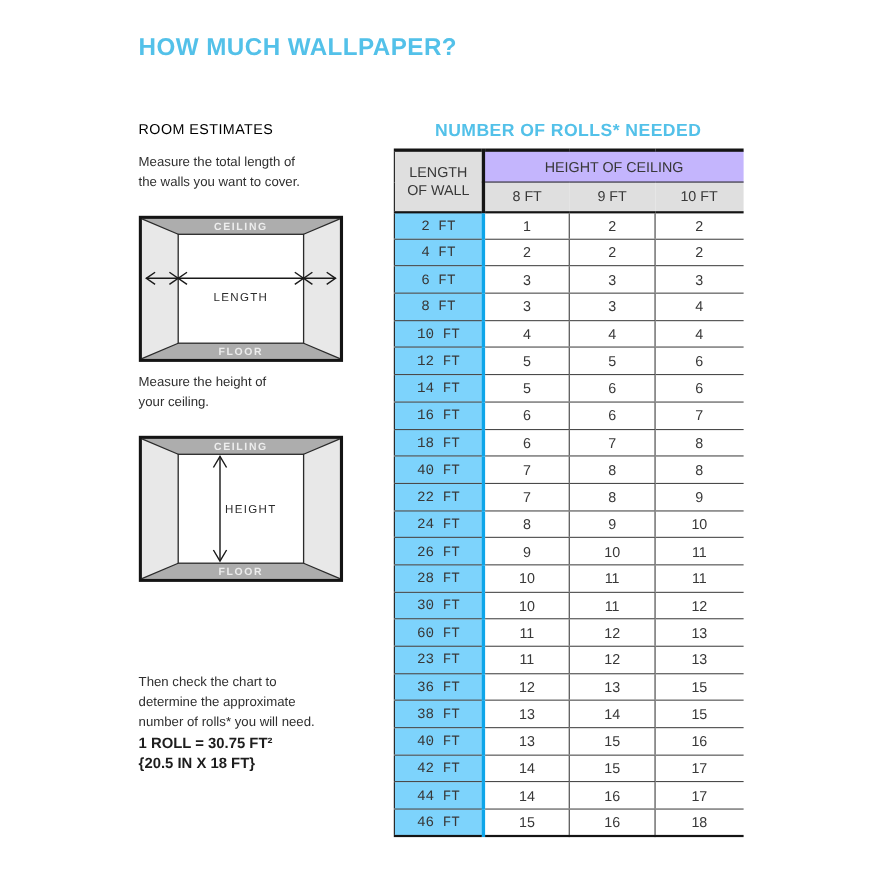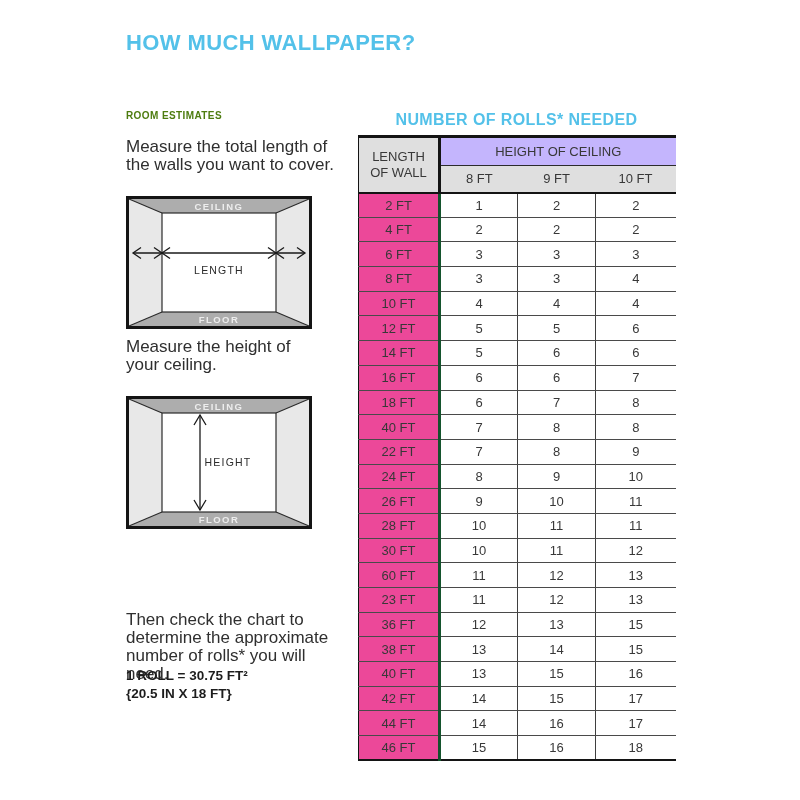--- a/index.html
+++ b/index.html
@@ -7,25 +7,25 @@
   .page {
     position:relative; width:800px; height:800px; background:#ffffff;
     font-family:"Liberation Sans", sans-serif; overflow:hidden;
   }
   .page-title {
     position:absolute; left:126px; top:30px;
     font-size:22px; font-weight:bold; letter-spacing:0.4px; color:#53C1E9;
   }
   .left-col { position:absolute; left:126px; top:110px; width:210px; }
   .section-heading {
-    font-size:10px; font-weight:bold; letter-spacing:0.4px; color:#4d7c0f;
+    font-size:13px; font-weight:normal; letter-spacing:0.4px; color:#000000;
   }
   .left-col .section-heading { position:absolute; left:0; top:0; }
   .step {
-    position:absolute; left:0; font-size:17px; line-height:18px;
+    position:absolute; left:0; font-size:12px; line-height:18px;
     color:#2f2f2f; white-space:pre-line;
   }
   .step1 { top:28px; }
   .step2 { top:228px; }
   .step3 { top:461px;margin-top:40px; }
   .diagram { position:absolute; left:0; display:block; }
   .diagram1 { top:86px; }
   .diagram2 { top:286px; }
   .note {
     position:absolute; left:0; font-size:13.5px; font-weight:bold;
@@ -57,23 +57,24 @@
   }
   .group-header {
     background:#c4b5fd; font-weight:bold; color:#1c1c1c; font-size:13.5px;
     height:29px; border-bottom:1.4px solid #2c2c2c;
   }
   .sub-th {
     background:#DFDFDF; font-weight:bold; color:#1c1c1c; font-size:13px;
     height:27px; border-bottom:2px solid #141414; border-left:none; border-right:none;
   }
   td.wall-cell {
-    background:#ec4899; font-weight:bold; color:#1c1c1c;
-    border-right:3px solid #14532d; border-bottom:1.4px solid #4a4a4a;
+    background:#7dd3fc; font-weight:bold; color:#1c1c1c;
+    border-right:3px solid #0ea5e9; border-bottom:1.4px solid #4a4a4a;
     height:24.7px;
+    font-family:Liberation Mono, monospace;
   }
   td.val-cell {
     background:#ffffff; border-left:1.4px solid #3f3f3f;
     border-bottom:1.4px solid #4a4a4a; height:24.7px;
   }
 </style>
 </head>
 <body>
 
 <div class="page">

